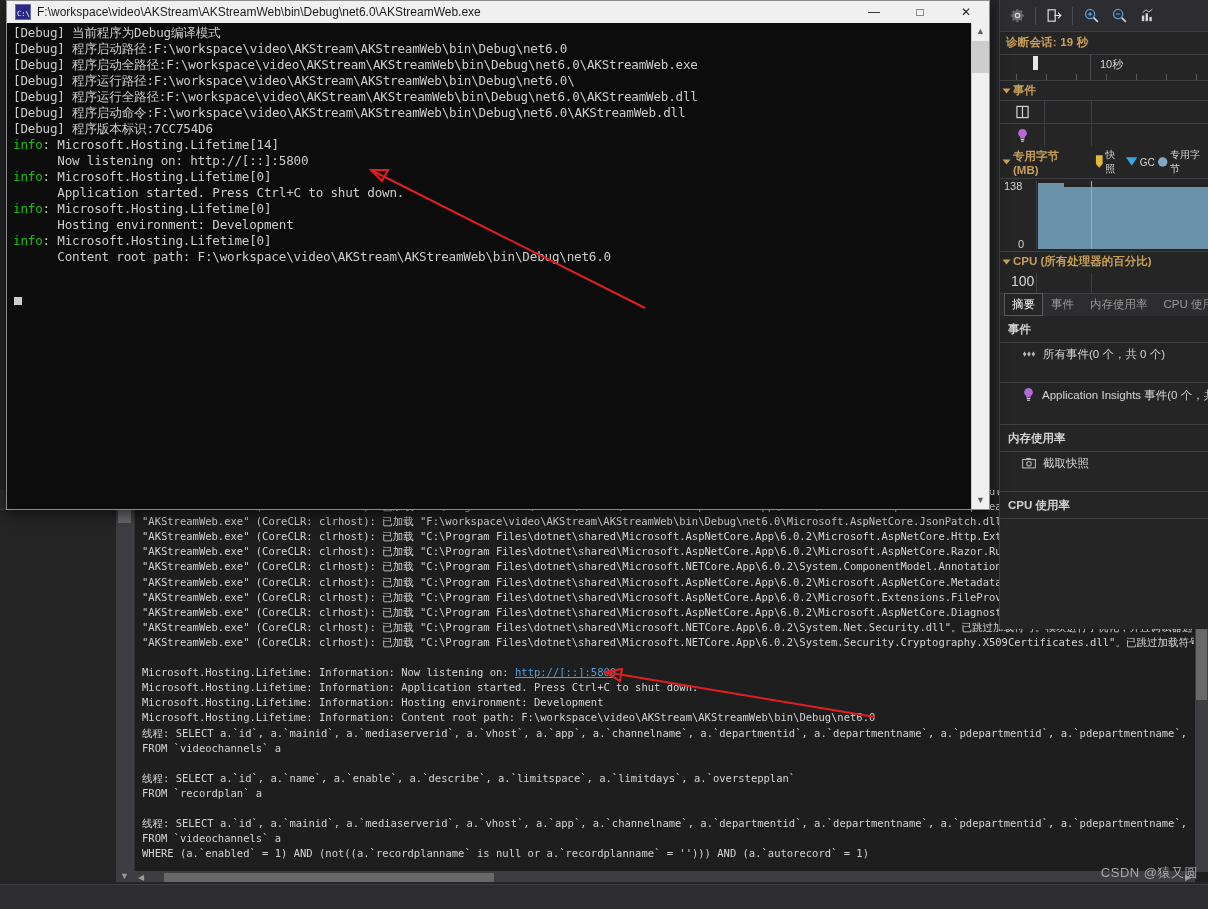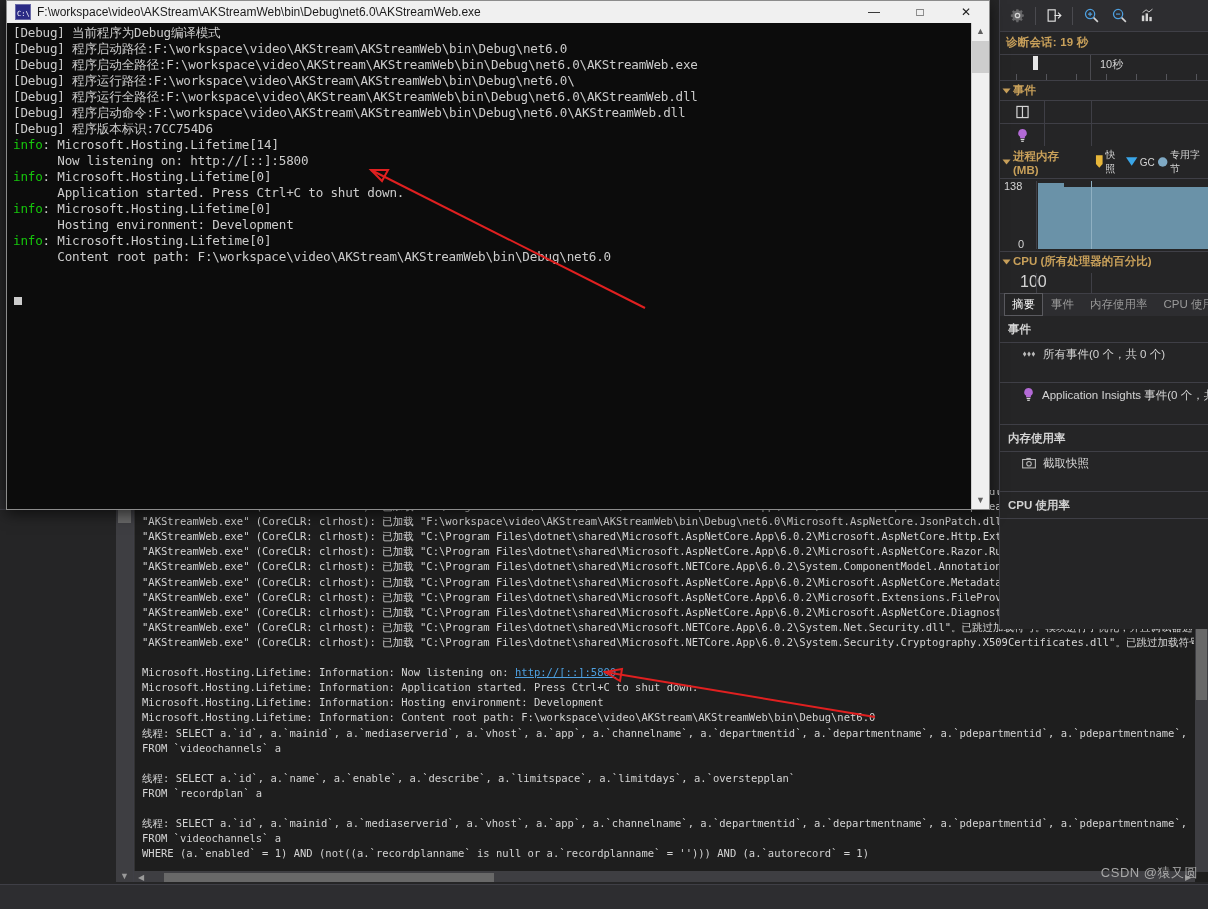--- a/index.html
+++ b/index.html
@@ -65,21 +65,21 @@
   #mem-legend{display:flex;align-items:center;gap:2px;margin-left:6px;font-size:10px;color:#d4d4d4;font-weight:normal;}
   #mem-graph{position:relative;height:72px;border-top:1px solid #3f3f46;border-bottom:1px solid #3f3f46;}
   #mem-graph .axmax{position:absolute;left:4px;top:1px;font-size:11px;color:#d4d4d4;}
   #mem-graph .axmin{position:absolute;left:18px;bottom:1px;font-size:11px;color:#d4d4d4;}
   #mem-graph .plot{position:absolute;left:36px;right:0;top:2px;bottom:2px;border-left:1px solid #3f3f46;}
   #mem-graph .fill{position:absolute;left:1px;right:0;bottom:0;top:6px;background:#6a92a8;}
   #mem-graph .fill2{position:absolute;left:1px;width:26px;bottom:0;top:2px;background:#6a92a8;}
   #mem-graph .vline{position:absolute;left:54px;top:0;bottom:0;width:1px;background:#8fb0c2;}
 
   #cpu-graph{position:relative;height:22px;}
-  #cpu-graph .axmax{position:absolute;left:20px;top:2px;font-size:16px;color:#d4d4d4;}
+  #cpu-graph .axmax{position:absolute;left:11px;top:2px;font-size:14px;color:#d4d4d4;}
   #cpu-graph .plot{position:absolute;left:36px;right:0;top:2px;bottom:0;border-left:1px solid #3f3f46;}
   #cpu-graph .vline{position:absolute;left:54px;top:0;bottom:0;width:1px;background:#3f3f46;}
 
   #diag-tabs{display:flex;align-items:flex-end;height:22px;border-top:1px solid #3f3f46;background:#2d2d30;padding-left:4px;}
   .dtab{font-size:11.5px;padding:3px 7px 3px 7px;color:#9a9a9a;border:1px solid transparent;white-space:nowrap;}
   .dtab.sel{color:#ffffff;background:#252526;border:1px solid #5a5a5f;}
 
   .sum-head{font-size:11.5px;font-weight:bold;color:#d4d4d4;padding:6px 0 5px 8px;border-bottom:1px solid #3f3f46;background:#252526;}
   .sum-row{display:flex;align-items:center;gap:7px;padding:4px 0 20px 22px;font-size:11.5px;color:#d4d4d4;border-bottom:1px solid #3f3f46;white-space:nowrap;overflow:hidden;}
 
@@ -229,21 +229,21 @@
             <rect x="5.6" y="13.6" width="2.8" height="1.3" fill="#d4d4d4"></rect>
           </svg>
       </div>
       <div class="lane-body">
           <div class="vline"></div>
         </div>
     </div>
 
     <div class="diag-sec-head">
       <span class="tri"></span>
-      <span>进程内存 (MB)</span>
+      <span>专用字节 (MB)</span>
       <span id="mem-legend">
         <svg width="9" height="14" viewBox="0 0 9 14">
             <path d="M1 0h7v9L4.5 13 1 9z" fill="#e8b73a"></path>
           </svg>
         <span>快照</span>
         <svg width="12" height="12" viewBox="0 0 12 12">
             <path d="M0 1h12L6 10z" fill="#3aa6e8"></path>
           </svg>
         <span>GC</span>
         <svg width="12" height="12" viewBox="0 0 12 12">

